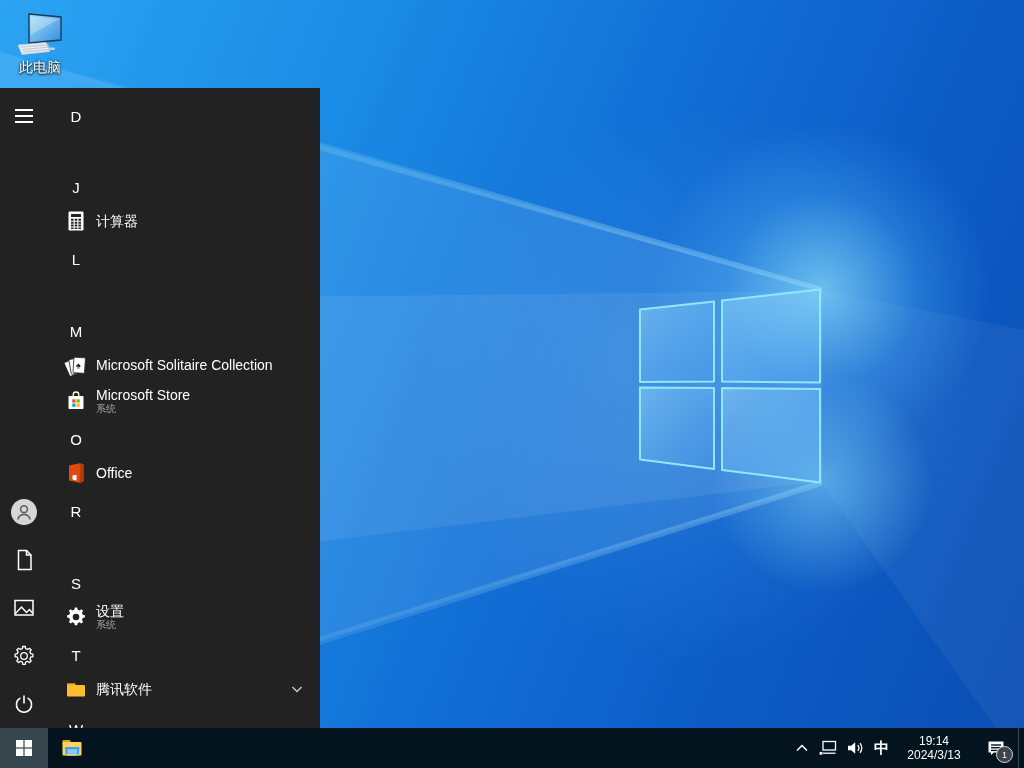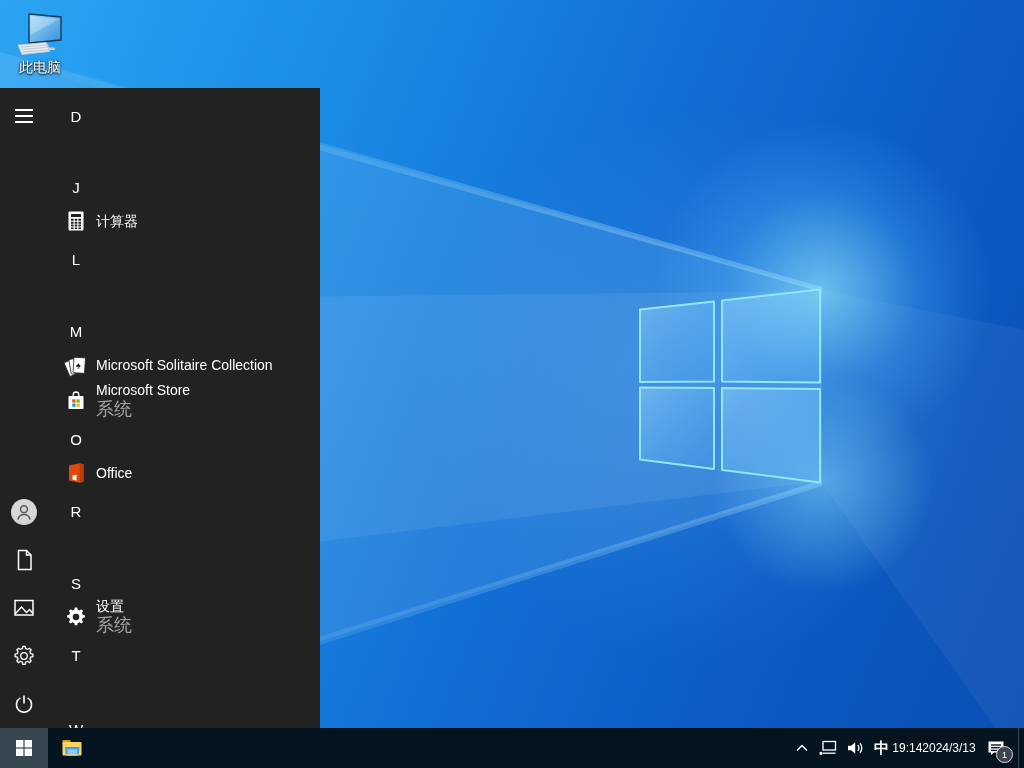--- a/index.html
+++ b/index.html
@@ -47,35 +47,35 @@
   .apps{position:absolute;left:48px;top:0;right:0;height:100%}
   .letter-row,.app-row{position:absolute;left:0;width:100%;height:36px;
       display:flex;align-items:center}
   .letter-row span{display:block;width:24px;margin-left:16px;text-align:center;
       font-size:15px;color:#fff}
   .app-row.two{height:44px}
   .app-icon{width:24px;height:24px;margin-left:16px;flex:none}
   .app-icon svg{width:24px;height:24px;display:block}
   .app-text{margin-left:8px;color:#fff;font-size:14px;line-height:1.2;
       display:flex;flex-direction:column;justify-content:center}
-  .app-sub{font-size:18px;color:#a5a5a5}
+  .app-sub{font-size:10px;color:#a5a5a5}
   .chev{position:absolute;right:13px;top:50%;transform:translateY(-50%);
       width:20px;height:20px}
 
   
   .taskbar{position:absolute;left:0;bottom:0;width:1024px;height:40px;
       background:#03141f;display:flex;align-items:stretch;z-index:10}
   .start-btn{width:48px;display:flex;align-items:center;justify-content:center;
       background:#35464f}
   .task-btn{width:48px;display:flex;align-items:center;justify-content:center}
   .tray{margin-left:auto;display:flex;align-items:center;height:100%}
   .tray-btn{height:100%;display:flex;align-items:center;justify-content:center}
   .t-chev{width:24px}.t-net{width:27px}.t-vol{width:27px}
   .t-ime{width:27px;color:#fff;font-size:15px;font-weight:bold}
-  .t-clock{width:78px;flex-direction:row;color:#fff;font-size:12px;
+  .t-clock{width:78px;flex-direction:column;color:#fff;font-size:12px;
       line-height:14px;text-align:center}
   .t-action{width:45px;position:relative}
   .t-desk{width:5px;border-left:1px solid rgba(255,255,255,.22);height:100%}
   .badge{position:absolute;right:5px;bottom:5px;width:15px;height:15px;
       border-radius:50%;background:#3f434b;border:1px solid #d7dce1;color:#fff;
       font-size:9px;display:flex;align-items:center;justify-content:center}
 </style>
 </head>
 <body>
 
@@ -261,20 +261,34 @@
         <span class="app-text">
           <span>设置</span>
           <span class="app-sub">系统</span>
         </span>
       </div>
 
       <div class="letter-row" style="top:549px">
         <span>T</span>
         </div>
 
+      <div class="app-row" style="top:583px">
+        <span class="app-icon">
+          <svg viewBox="0 0 24 24">
+            <rect x="3" y="6.2" width="8.5" height="3.4" rx="0.8" fill="#e5a620"></rect>
+            <rect x="3" y="8" width="18" height="11.5" rx="1" fill="#fcbe2e"></rect>
+          </svg>
+          </span>
+        <span class="app-text">腾讯软件</span>
+        <span class="chev">
+          <svg viewBox="0 0 20 20">
+              <path d="M5.5 8 10 12.5 14.5 8" stroke="#cfcfcf" stroke-width="1.3" fill="none"></path>
+            </svg>
+        </span>
+      </div>
 
       <div class="letter-row" style="top:623px">
         <span>W</span>
         </div>
 
     </div>
   </div>
 
   <div class="taskbar">
     <div class="start-btn">

